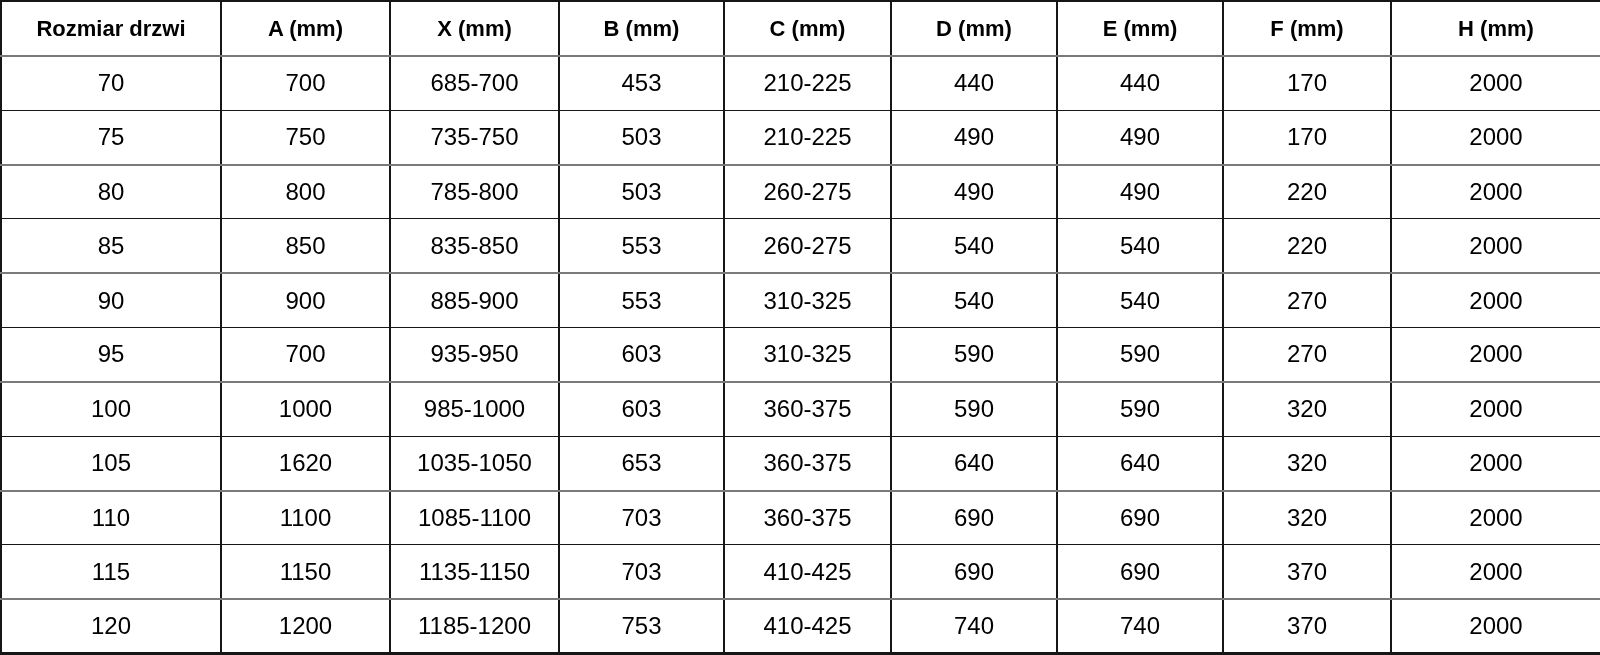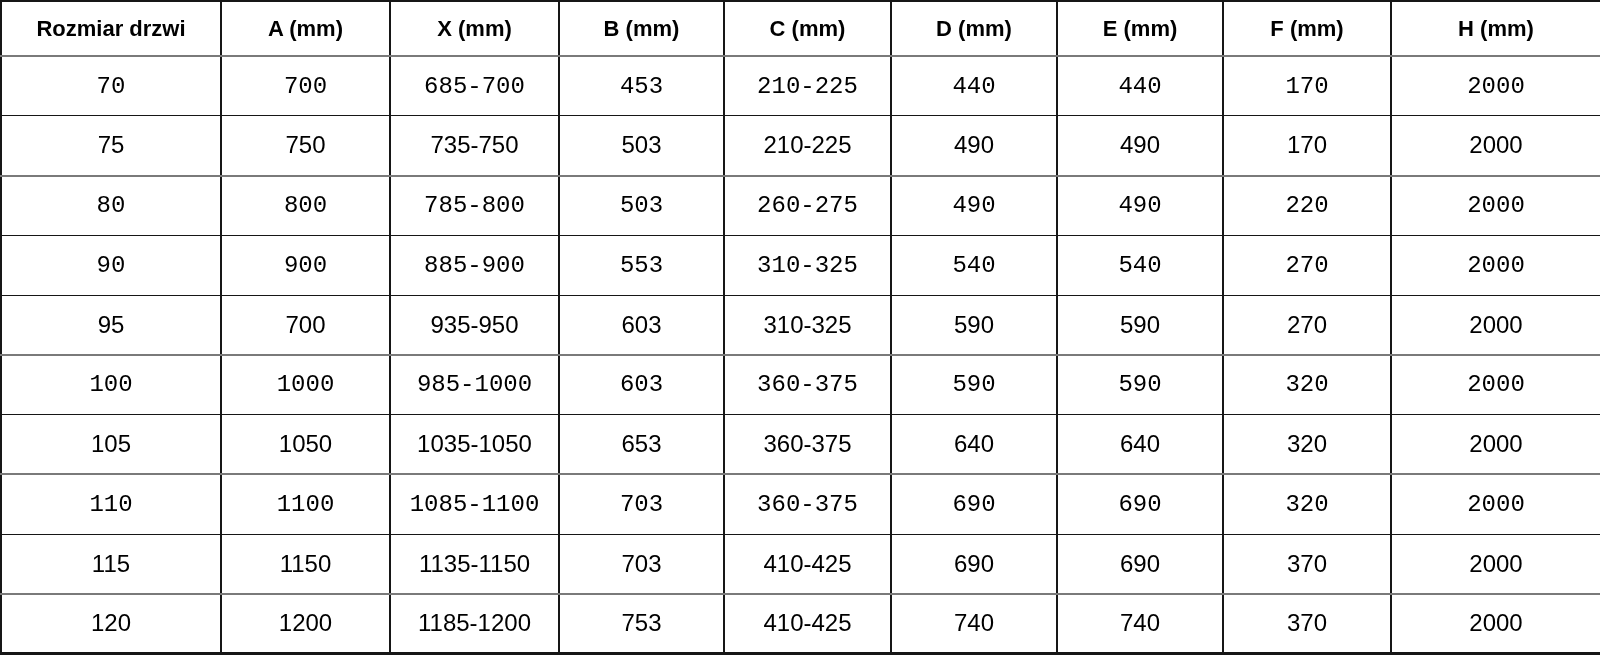--- a/index.html
+++ b/index.html
@@ -36,21 +36,20 @@
   }
   .spec-table tbody td {
     font-size: 24px;
     font-weight: normal;
   }
   .spec-table tbody tr {
     height: 54px;
   }
   .spec-table tbody tr.sep-thin td {
     border-bottom: 1px solid var(--border-dark, #161616);
-    font-family: Liberation Mono, monospace;
   }
   .spec-table tbody tr.sep-gray td {
     border-bottom: 2px solid var(--border-gray, #7a7a7a);
   }
   .spec-table tbody tr.sep-none td {
     border-bottom: none;
     margin-top: 32px;
   }
 </style>
 </head>
@@ -108,20 +107,31 @@
         <td>80</td>
         <td>800</td>
         <td>785-800</td>
         <td>503</td>
         <td>260-275</td>
         <td>490</td>
         <td>490</td>
         <td>220</td>
         <td>2000</td>
       </tr>
+      <tr class="sep-gray">
+        <td>85</td>
+        <td>850</td>
+        <td>835-850</td>
+        <td>553</td>
+        <td>260-275</td>
+        <td>540</td>
+        <td>540</td>
+        <td>220</td>
+        <td>2000</td>
+      </tr>
       <tr class="sep-thin">
         <td>90</td>
         <td>900</td>
         <td>885-900</td>
         <td>553</td>
         <td>310-325</td>
         <td>540</td>
         <td>540</td>
         <td>270</td>
         <td>2000</td>
@@ -143,21 +153,21 @@
         <td>985-1000</td>
         <td>603</td>
         <td>360-375</td>
         <td>590</td>
         <td>590</td>
         <td>320</td>
         <td>2000</td>
       </tr>
       <tr class="sep-gray">
         <td>105</td>
-        <td>1050</td>
+        <td>1620</td>
         <td>1035-1050</td>
         <td>653</td>
         <td>360-375</td>
         <td>640</td>
         <td>640</td>
         <td>320</td>
         <td>2000</td>
       </tr>
       <tr class="sep-thin">
         <td>110</td>

